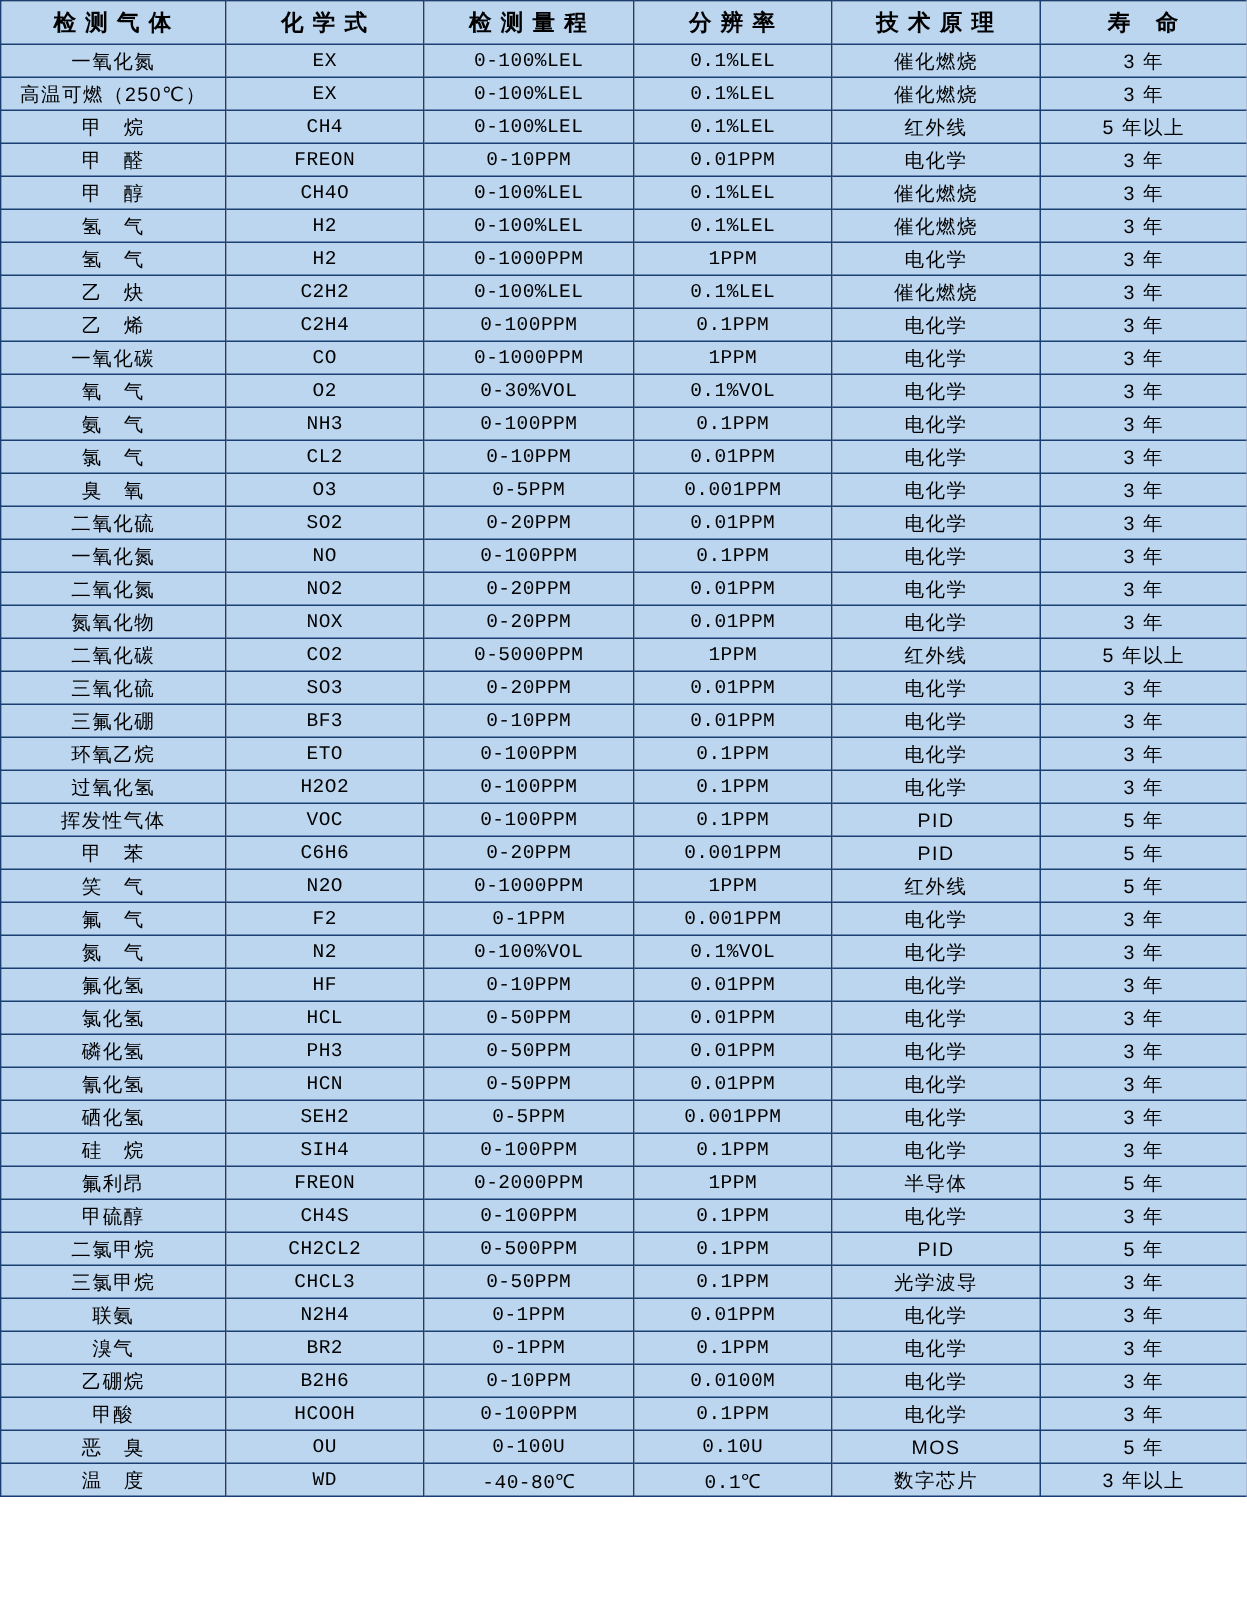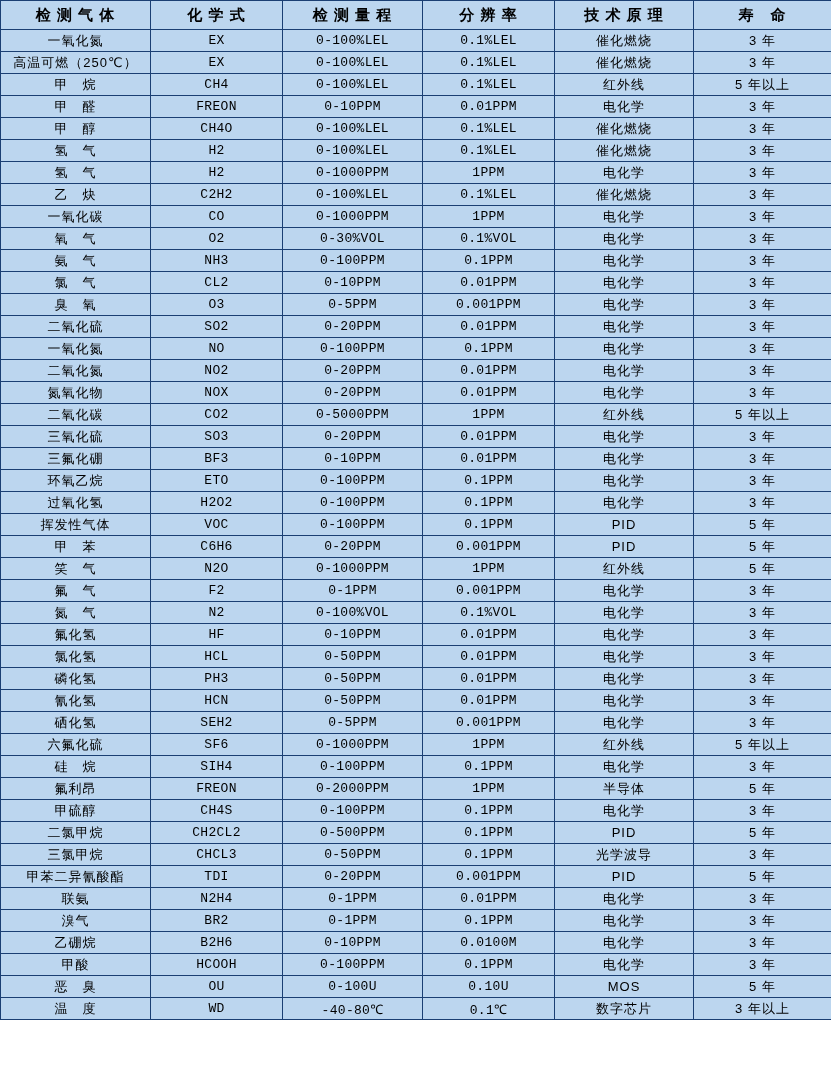--- a/index.html
+++ b/index.html
@@ -136,20 +136,28 @@
       </tr>
       <tr>
         <td class="cn">乙　炔</td>
         <td class="mono">C2H2</td>
         <td class="mono">0-100%LEL</td>
         <td class="mono">0.1%LEL</td>
         <td class="cn">催化燃烧</td>
         <td class="cn">3 年</td>
       </tr>
       <tr>
+        <td class="cn">乙　烯</td>
+        <td class="mono">C2H4</td>
+        <td class="mono">0-100PPM</td>
+        <td class="mono">0.1PPM</td>
+        <td class="cn">电化学</td>
+        <td class="cn">3 年</td>
+      </tr>
+      <tr>
         <td class="cn">一氧化碳</td>
         <td class="mono">CO</td>
         <td class="mono">0-1000PPM</td>
         <td class="mono">1PPM</td>
         <td class="cn">电化学</td>
         <td class="cn">3 年</td>
       </tr>
       <tr>
         <td class="cn">氧　气</td>
         <td class="mono">O2</td>
@@ -328,28 +336,20 @@
       </tr>
       <tr>
         <td class="cn">硒化氢</td>
         <td class="mono">SEH2</td>
         <td class="mono">0-5PPM</td>
         <td class="mono">0.001PPM</td>
         <td class="cn">电化学</td>
         <td class="cn">3 年</td>
       </tr>
       <tr>
-        <td class="cn">六氟化硫</td>
-        <td class="mono">SF6</td>
-        <td class="mono">0-1000PPM</td>
-        <td class="mono">1PPM</td>
-        <td class="cn">红外线</td>
-        <td class="cn">5 年以上</td>
-      </tr>
-      <tr>
         <td class="cn">硅　烷</td>
         <td class="mono">SIH4</td>
         <td class="mono">0-100PPM</td>
         <td class="mono">0.1PPM</td>
         <td class="cn">电化学</td>
         <td class="cn">3 年</td>
       </tr>
       <tr>
         <td class="cn">氟利昂</td>
         <td class="mono">FREON</td>
@@ -374,28 +374,20 @@
         <td class="cn">PID</td>
         <td class="cn">5 年</td>
       </tr>
       <tr>
         <td class="cn">三氯甲烷</td>
         <td class="mono">CHCL3</td>
         <td class="mono">0-50PPM</td>
         <td class="mono">0.1PPM</td>
         <td class="cn">光学波导</td>
         <td class="cn">3 年</td>
-      </tr>
-      <tr>
-        <td class="cn">甲苯二异氰酸酯</td>
-        <td class="mono">TDI</td>
-        <td class="mono">0-20PPM</td>
-        <td class="mono">0.001PPM</td>
-        <td class="cn">PID</td>
-        <td class="cn">5 年</td>
       </tr>
       <tr>
         <td class="cn">联氨</td>
         <td class="mono">N2H4</td>
         <td class="mono">0-1PPM</td>
         <td class="mono">0.01PPM</td>
         <td class="cn">电化学</td>
         <td class="cn">3 年</td>
       </tr>
       <tr>

